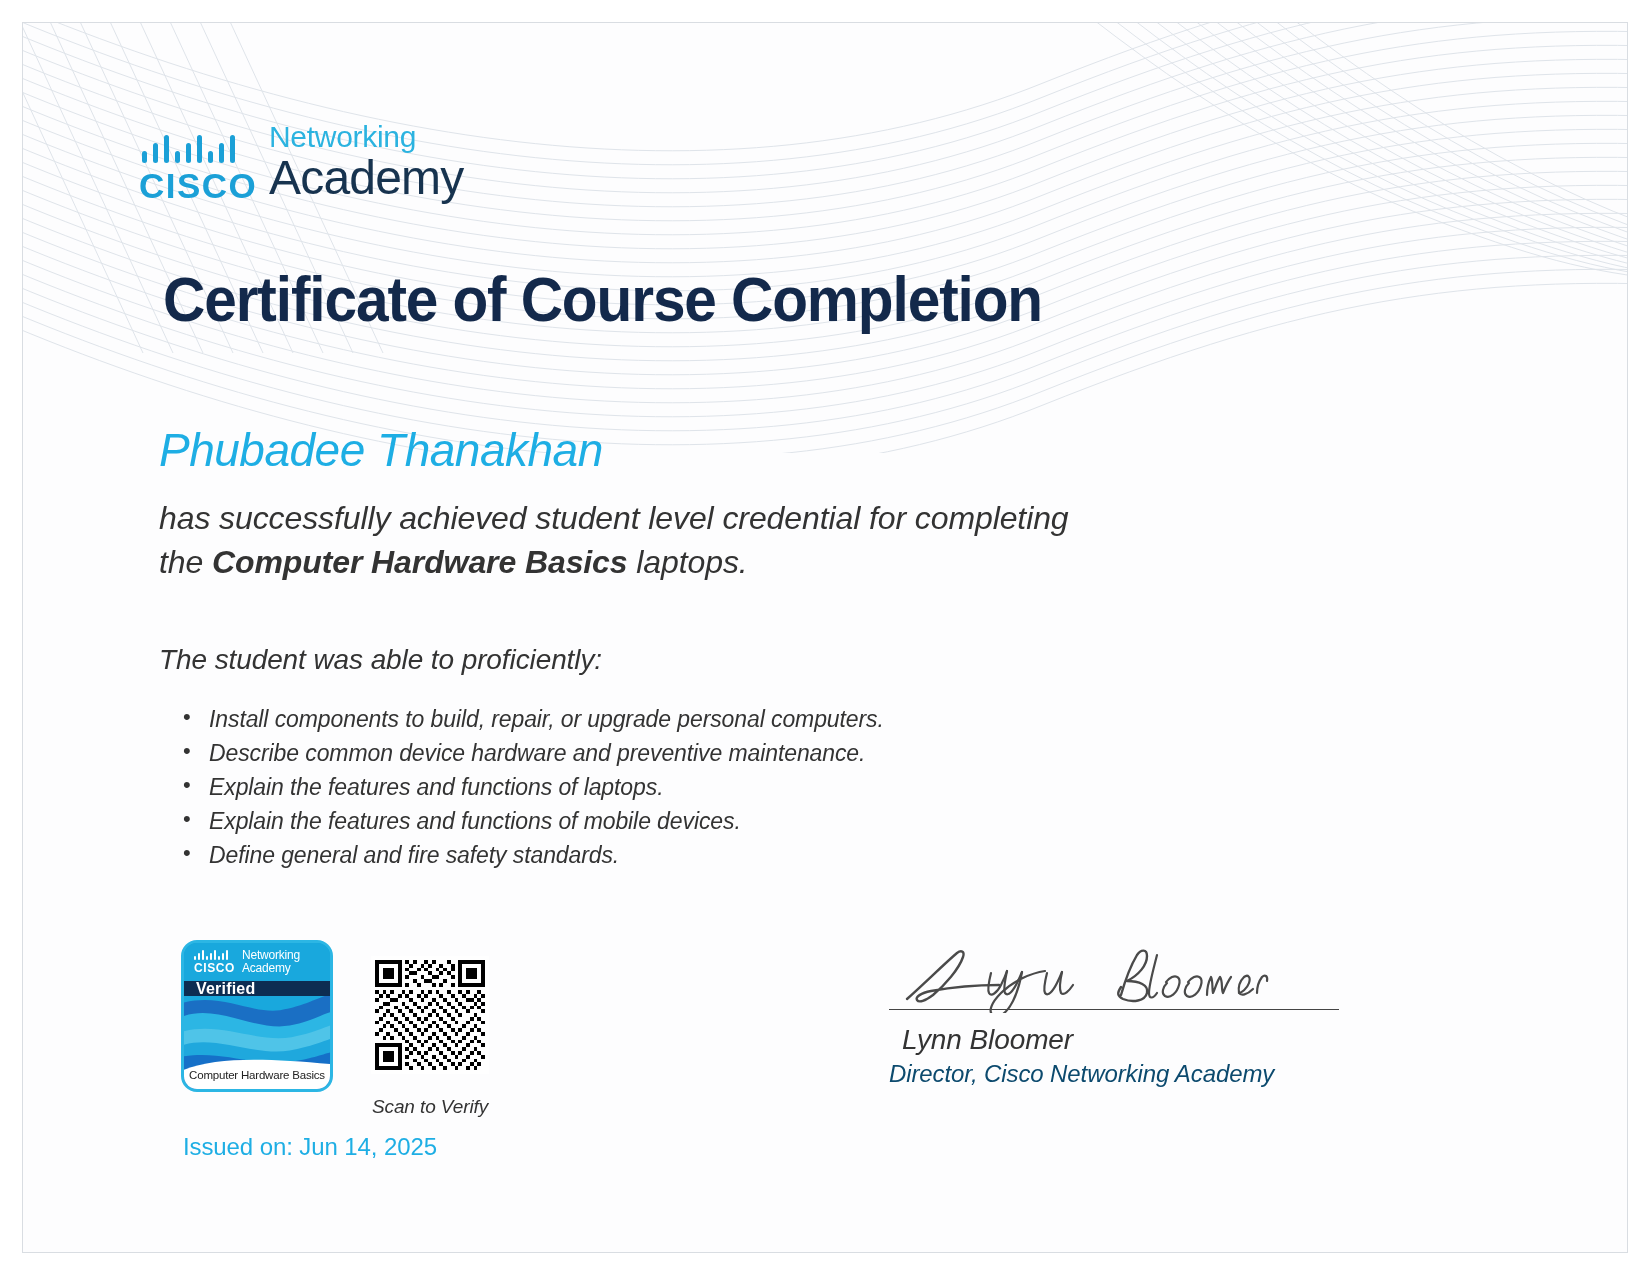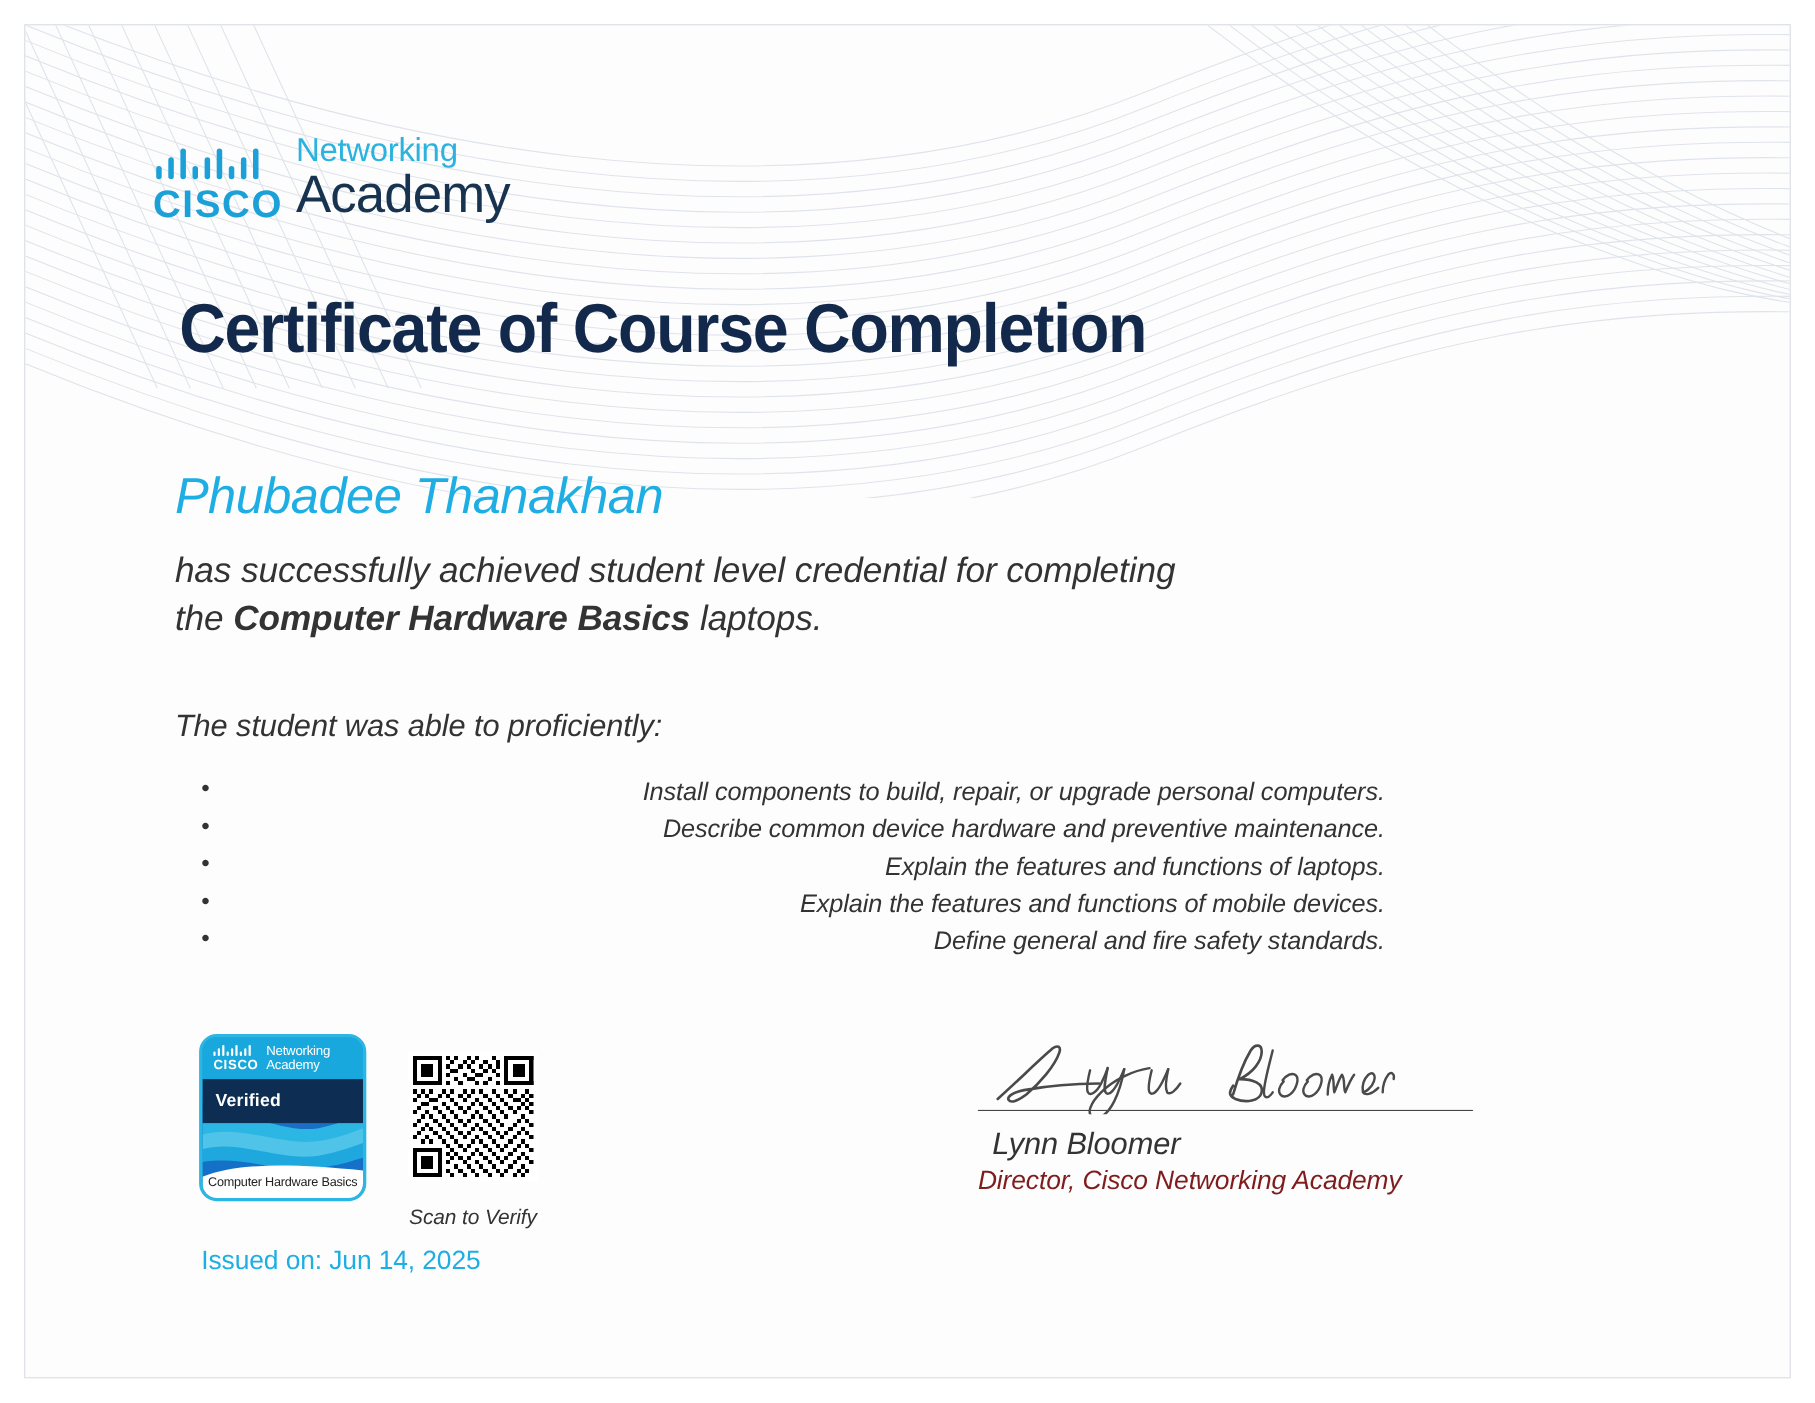--- a/index.html
+++ b/index.html
@@ -149,21 +149,20 @@
     font-size: 28px;
     font-style: italic;
     color: #333333;
     letter-spacing: -0.1px;
   }
 
   .skills {
     margin-top: 26px;
     list-style: none;
     padding-left: 22px;
-    text-align: right;
   }
   .skills li {
     position: relative;
     font-size: 23px;
     font-style: italic;
     color: #333333;
     line-height: 1.48;
     padding-left: 28px;
     letter-spacing: -0.1px;
   }
@@ -230,21 +229,21 @@
   .badge-na div {
     font-size: 12px;
     color: #ffffff;
     letter-spacing: -0.2px;
   }
   .badge-verified {
     position: absolute;
     left: 0;
     top: 38px;
     width: 100%;
-    height: 40px;
+    height: 15px;
     background: #0d2d52;
     display: flex;
     align-items: center;
     padding-left: 12px;
     z-index: 3;
   }
   .badge-verified span {
     font-size: 16px;
     font-weight: bold;
     color: #ffffff;
@@ -312,21 +311,21 @@
     font-size: 28px;
     font-style: italic;
     color: #333333;
     letter-spacing: -0.1px;
     margin-left: 13px;
   }
   .sign-role {
     margin-top: 4px;
     font-size: 24px;
     font-style: italic;
-    color: #7f1d1d;
+    color: #0c4a6e;
     letter-spacing: -0.1px;
   }
 
   
   .issued {
     position: absolute;
     left: 160px;
     top: 1110px;
     font-size: 24px;
     color: #1eaee4;

